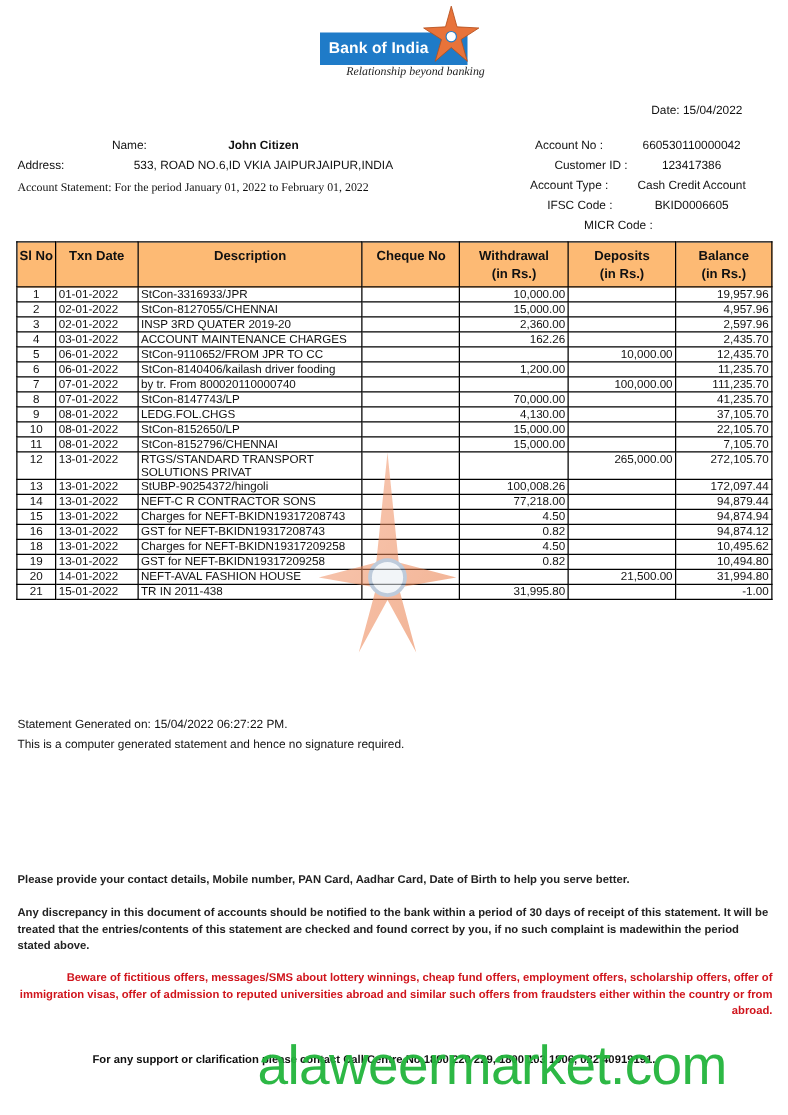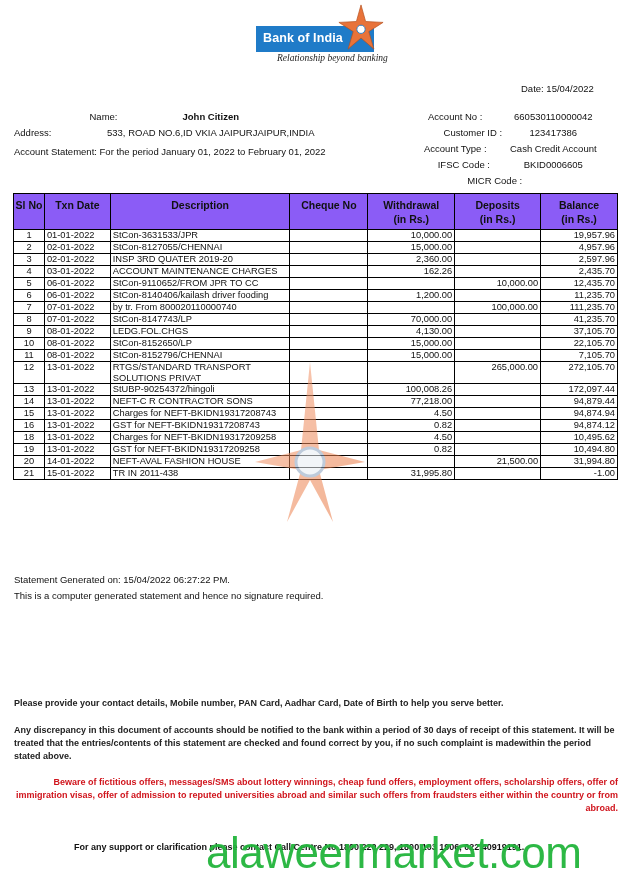--- a/index.html
+++ b/index.html
@@ -11,27 +11,27 @@
   .logo-text { position: absolute; left: 7px; top: 23px; color: #fff; font-weight: bold; font-size: 12.5px; letter-spacing: 0.1px; }
   .logo-star { position: absolute; left: 82px; top: -4px; width: 46px; height: 46px; }
   .logo-tagline { position: absolute; left: 6px; top: 45px; font-family: "Liberation Serif", serif; font-style: italic; font-size: 9.5px; color: #222; white-space: nowrap; margin-left: 15px; }
 
   .date { position: absolute; left: 521px; top: 83px; font-size: 9.5px; }
 
   .info-left { position: absolute; left: 14px; top: 108px; }
   .info-row { display: flex; height: 16px; align-items: center; justify-content: center; }
   .info-label { width: 93px; }
   .info-value-bold { font-weight: bold; }
-  .period { position: absolute; left: 14px; top: 146px; }
+  .period { position: absolute; left: 14px; top: 146px; font-family: Liberation Serif, serif; }
 
   .info-right { position: absolute; left: 424px; top: 108px; }
   .info-right .info-label { width: 86px; }
 
   table.txn { position: absolute; left: 13px; top: 193px; width: 605px; border-collapse: collapse; font-size: 9.3px; }
-  table.txn th { background: #8b5cf6; font-weight: bold; border: 1px solid #000; vertical-align: top; padding-top: 4px; height: 36px; line-height: 14px; font-size: 10.5px; }
+  table.txn th { background: #fdba74; font-weight: bold; border: 1px solid #000; vertical-align: top; padding-top: 4px; height: 36px; line-height: 14px; font-size: 10.5px; }
   table.txn td { border: 1px solid #000; padding: 0 2px; line-height: 10.5px; vertical-align: top; height: 12px; }
   td.c { text-align: center; }
   td.r { text-align: right; }
   td.date-cell { text-align: left; padding-left: 4px; }
 
   .watermark-star { position: absolute; left: 255px; top: 362px; width: 110px; height: 170px; opacity: 0.55; pointer-events: none; }
 
   .gen { position: absolute; left: 14px; top: 572px; line-height: 16px; }
 
   .notice { position: absolute; left: 14px; width: 604px; font-weight: bold; font-size: 9px; color: #222; line-height: 13px; }
@@ -108,21 +108,21 @@
       <th>Cheque No</th>
       <th><span>Withdrawal</span><br><span>(in Rs.)</span></th>
       <th><span>Deposits</span><br><span>(in Rs.)</span></th>
       <th><span>Balance</span><br><span>(in Rs.)</span></th>
     </tr>
   </thead>
   <tbody id="txn-body">
       <tr>
         <td class="c">1</td>
         <td class="date-cell">01-01-2022</td>
-        <td>StCon-3631533/JPR</td>
+        <td>StCon-3316933/JPR</td>
         <td></td>
         <td class="r">10,000.00</td>
         <td class="r"></td>
         <td class="r">19,957.96</td>
       </tr>
       <tr>
         <td class="c">2</td>
         <td class="date-cell">02-01-2022</td>
         <td>StCon-8127055/CHENNAI</td>
         <td></td>

